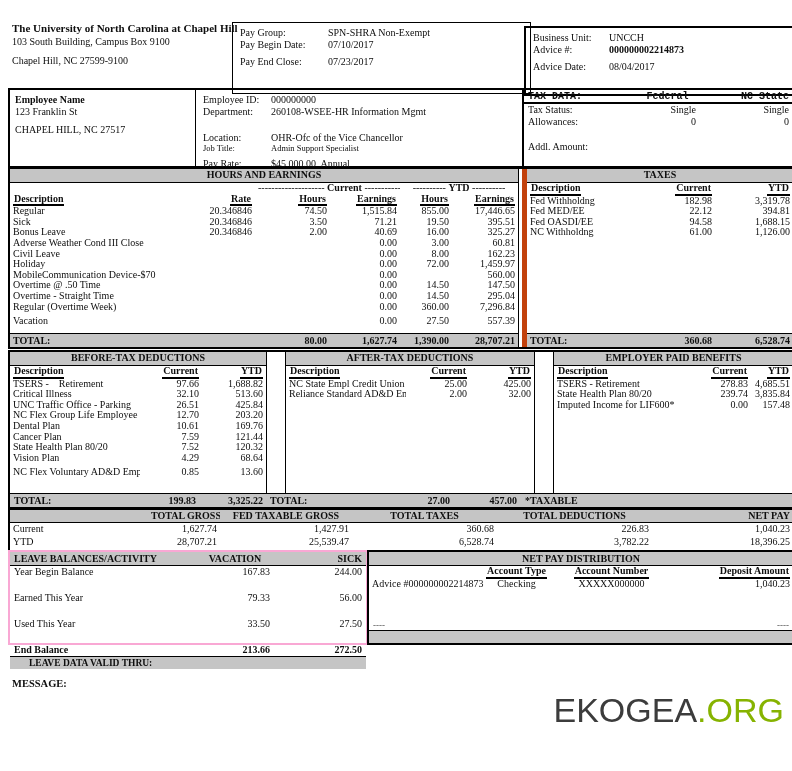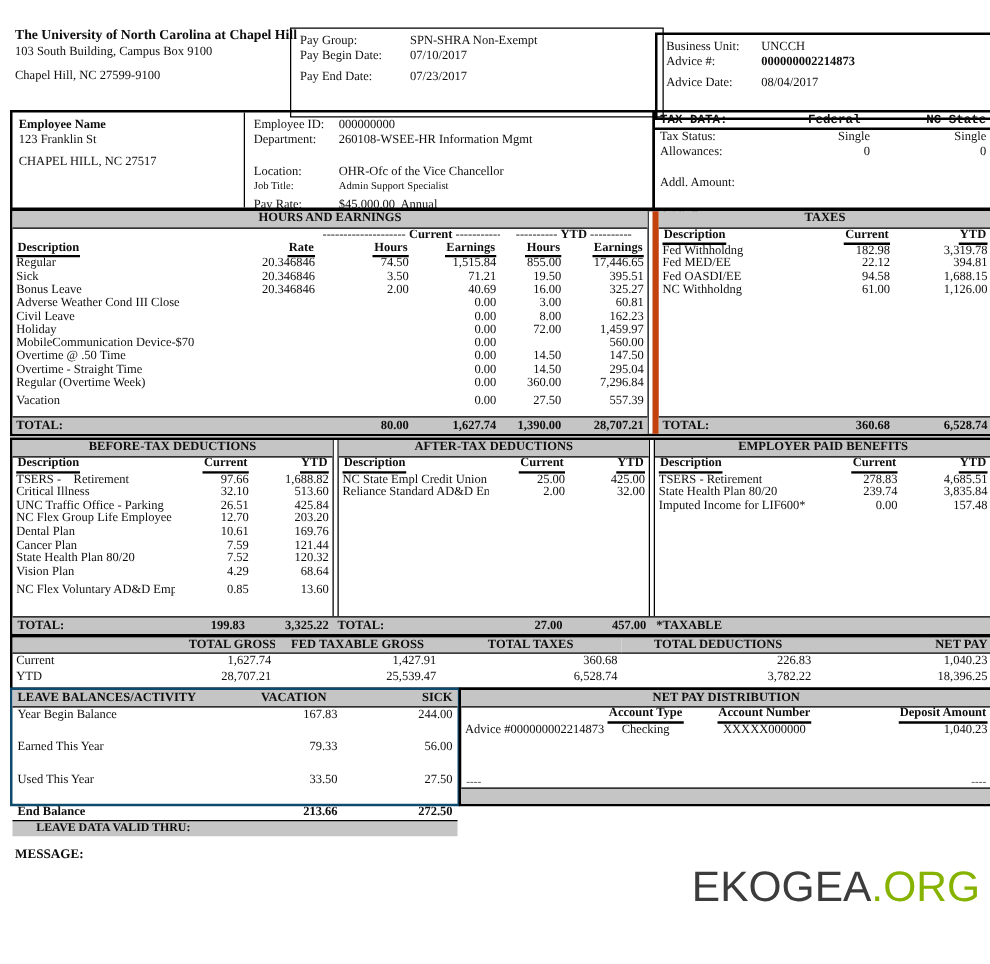--- a/index.html
+++ b/index.html
@@ -46,39 +46,39 @@
   .subR{flex:1;border-left:5px solid #c2410c;display:flex;flex-direction:column;justify-content:space-between;}
   .titlebar{background:#c5c5c5;border-bottom:1px solid #000;text-align:center;font-weight:bold;font-size:10px;line-height:12px;height:13px;}
   table{border-collapse:collapse;table-layout:fixed;width:100%;}
   td{padding:0 3px;font-size:10px;line-height:10.6px;white-space:pre;overflow:hidden;vertical-align:bottom;}
   .ul{display:inline-block;border-bottom:2px solid #000;font-weight:bold;padding:0 1px;}
   .totbar{margin-top:auto;background:#c5c5c5;border-top:1px solid #000;}
   .totbar td{line-height:13px;font-weight:bold;}
   tr.vsp td{padding-top:4px;}
   
   #sec-ded{left:8px;top:350px;width:783px;height:155px;border:2px solid #000;display:flex;flex-direction:column;}
-  #dedcols{display:flex;flex:1;}
+  #dedcols{display:flex;flex:1;gap:15px;}
   .dcol{display:flex;flex-direction:column;}
   #dcol1{width:256px;border-right:1px solid #000;}
   #dcol2{width:248px;border-left:1px solid #000;border-right:1px solid #000;margin:0 3px;}
   #dcol3{flex:1;border-left:1px solid #000;}
   #dedtot{display:flex;background:#c5c5c5;border-top:1px solid #000;font-weight:bold;font-size:10px;line-height:13px;}
   #dedtot .seg1{width:256px;display:flex;}
   #dedtot .seg2{width:254px;display:flex;}
   #dedtot .seg3{flex:1;padding-left:5px;}
   #dedtot .lab{flex:1;padding-left:4px;}
   #dedtot .n1{width:62px;text-align:right;padding-right:3px;}
   #dedtot .n2{width:64px;text-align:right;padding-right:3px;}
   
   #sec-sum{left:8px;top:508px;width:783px;height:40px;border:2px solid #000;}
   #sec-sum .hrow td{background:#c5c5c5;border-bottom:1px solid #000;font-weight:bold;line-height:12px;}
   #sec-sum td{line-height:12.5px;}
   
   #sec-bot{left:8px;top:550px;width:783px;height:91px;}
-  #leavebox{position:absolute;left:0;top:0;width:356px;height:91px;border:2px solid #0c4a6e;display:flex;flex-direction:column;}
+  #leavebox{position:absolute;left:0;top:0;width:356px;height:91px;border:2px solid #f9a8d4;display:flex;flex-direction:column;}
   #leavehead{display:flex;background:#c5c5c5;border-bottom:1px solid #000;font-weight:bold;line-height:13px;padding:0 4px;font-size:10px;}
   #leavehead .t{width:180px;}
   #leavehead .v{flex:1;text-align:center;}
   #leavehead .s2{width:86px;text-align:right;}
   .lrow{display:flex;padding:0 4px;line-height:12px;font-size:10px;}
   .lrow .k{width:156px;}
   .lrow .v{width:100px;text-align:right;}
   .lrow .s2{flex:1;text-align:right;}
   #leavevalid{margin-top:auto;background:#c5c5c5;border-top:1px solid #000;height:23px;font-weight:bold;padding:1px 19px;font-size:9.5px;}
   #netbox{position:absolute;left:359px;top:0;width:424px;height:91px;border:2px solid #000;display:flex;flex-direction:column;}
@@ -104,21 +104,21 @@
     <div id="paybox">
       <div class="kv">
           <span class="k">Pay Group:</span>
           <span>SPN-SHRA Non-Exempt</span>
         </div>
       <div class="kv">
           <span class="k">Pay Begin Date:</span>
           <span>07/10/2017</span>
         </div>
       <div class="kv sp">
-          <span class="k">Pay End Date:</span>
+          <span class="k">Pay End Close:</span>
           <span>07/23/2017</span>
         </div>
     </div>
     <div id="advicebox">
       <div class="kv">
           <span class="k">Business Unit:</span>
           <span>UNCCH</span>
         </div>
       <div class="kv">
           <span class="k">Advice #:</span>

